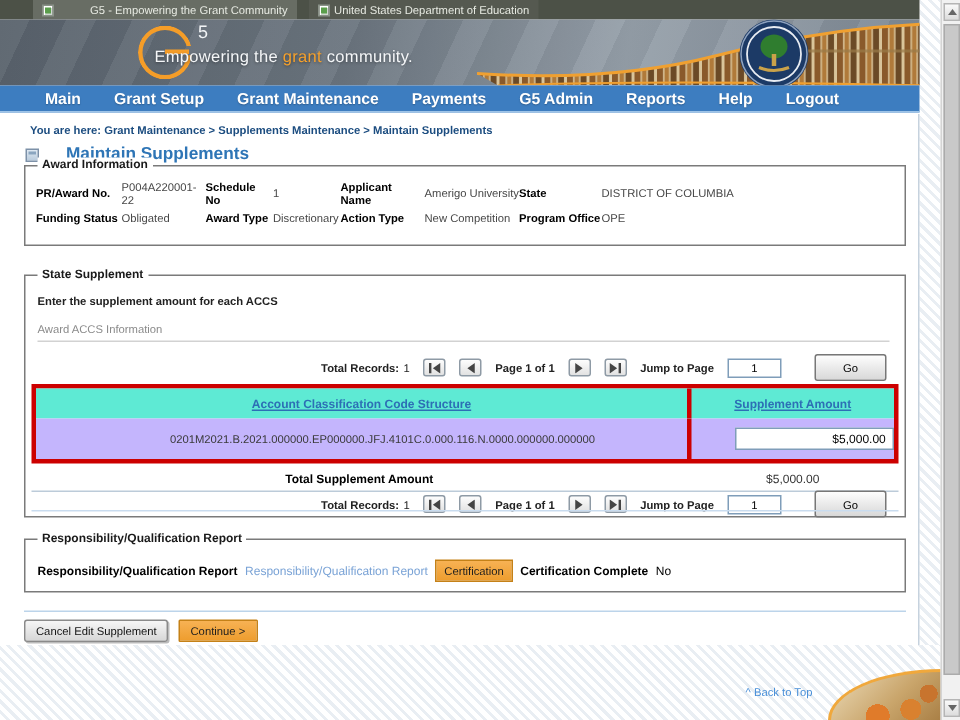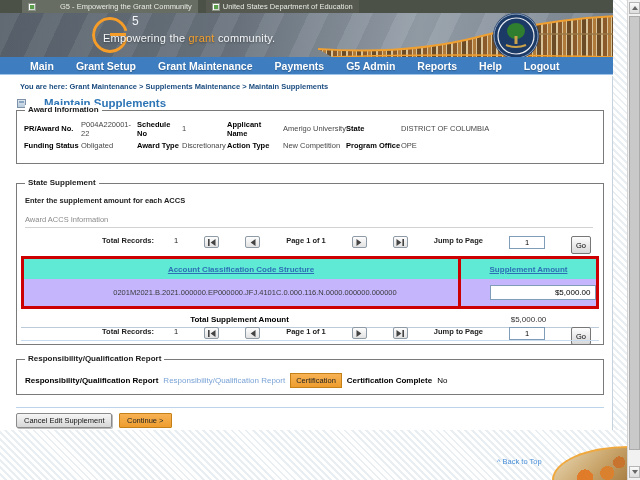--- a/index.html
+++ b/index.html
@@ -46,27 +46,27 @@
 
   
   .award-grid { position:absolute; left:7px; top:9px; right:4px; display:grid;
     grid-template-columns:57px 56px 45px 45px 56px 63px 55px auto; grid-auto-rows:17px; align-items:center; font-size:7.5px; }
   .award-grid .lbl { font-weight:bold; color:#000; }
   .award-grid .val { color:#474747; }
 
   
   .instruction { position:absolute; left:8px; top:12px; font-size:7.5px; font-weight:bold; color:#222; }
   .subsection { position:absolute; left:8px; top:31px; right:10px; font-size:7.5px; color:#8a8a8a; border-bottom:1px solid #d2d2d2; padding-bottom:3px; }
-  .pagrow { position:absolute; right:12px; display:flex; gap:26px; font-size:7.5px; color:#222; }
+  .pagrow { position:absolute; right:12px; display:flex; align-items:center; gap:9px; font-size:7.5px; color:#222; }
   .pagrow .b { font-weight:bold; }
   .pg-btn { width:15px; height:12px; display:flex; align-items:center; justify-content:center;
     background:linear-gradient(#fdfdfd,#e2e2e2); border:1px solid #8e9aa5; border-radius:2px; cursor:pointer; }
   .jump-input { width:36px; height:13px; border:1px solid #7f9db9; font-size:7.5px; text-align:center; font-family:"Liberation Sans",sans-serif; }
-  .go-btn { height:18px; padding:0 4px; font-size:7.5px; background:linear-gradient(#fdfdfd,#d8d8d8); border:1px solid #777;
-    border-radius:2px; cursor:pointer; font-family:"Liberation Sans",sans-serif; }
+  .go-btn { height:18px; padding:0 18px; font-size:7.5px; background:linear-gradient(#fdfdfd,#d8d8d8); border:1px solid #777;
+    border-radius:2px; cursor:pointer; font-family:"Liberation Sans",sans-serif;margin-left:13px; }
 
   .redtable { position:absolute; left:4px; top:72px; right:4px; border:3px solid #cc0000; display:grid; grid-template-columns:1fr 138px; }
   .rt-h { height:20px; background:#5eead4; display:flex; align-items:center; justify-content:center; }
   .rt-h a { font-size:8px; font-weight:bold; color:#2d6fb5; text-decoration:underline; cursor:pointer; }
   .rt-c { height:27px; background:#c4b5fd; display:flex; align-items:center; justify-content:center;padding-left:28px; }
   .col2 { border-left:3px solid #cc0000; }
   .accs-code { font-size:7.5px; color:#3a3a3a; }
   .amount-input { width:106px; height:15px; border:1px solid #7f9db9; font-size:8px; text-align:right; padding-right:4px; font-family:"Liberation Sans",sans-serif; }
 
   .total-row { position:absolute; left:4px; top:128px; right:4px; height:16px; display:grid; grid-template-columns:1fr 141px;

